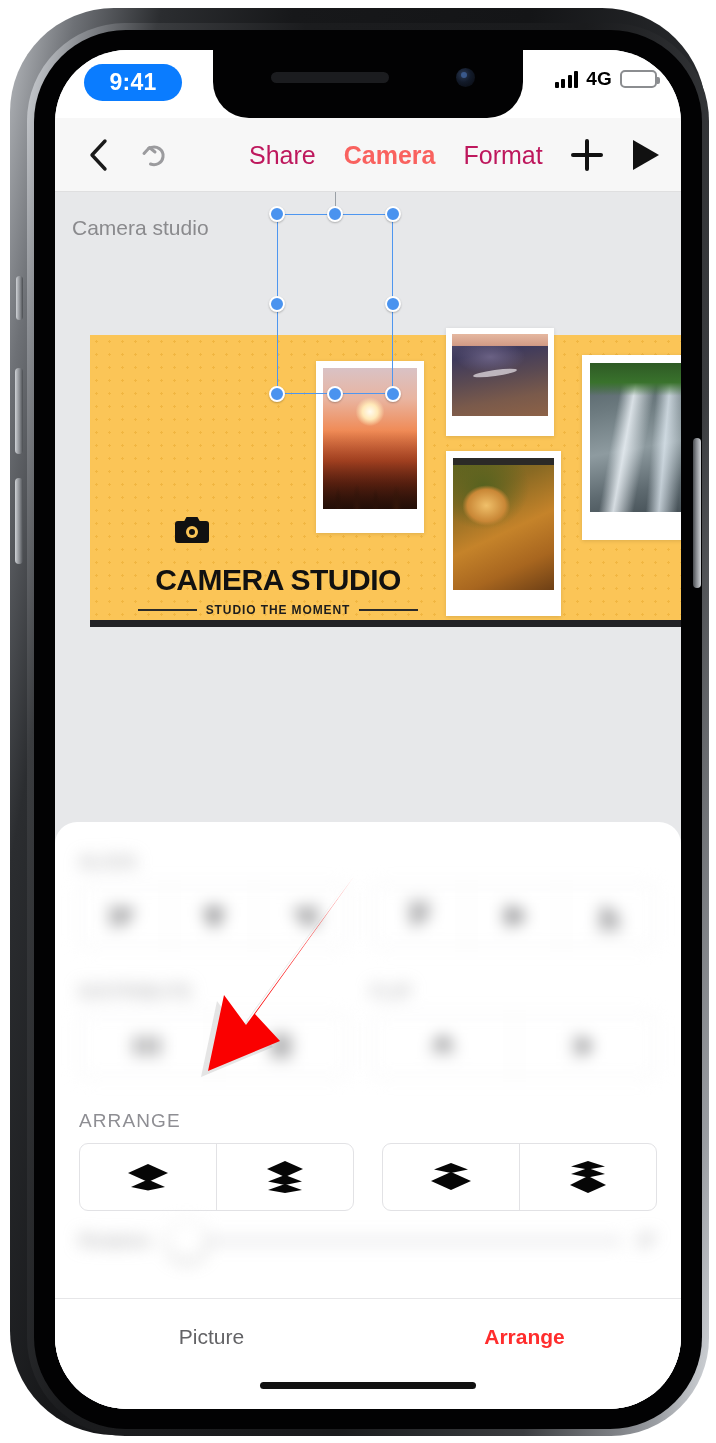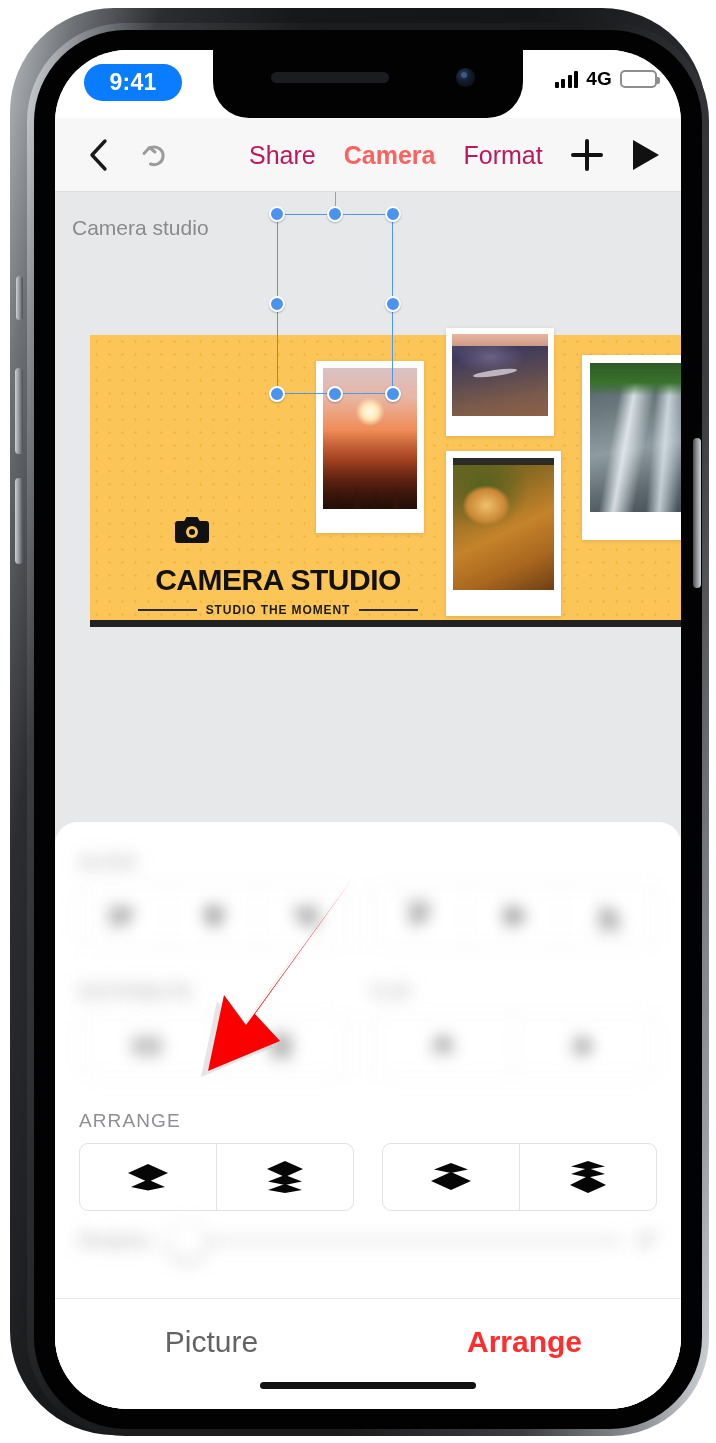--- a/index.html
+++ b/index.html
@@ -219,21 +219,21 @@
   .slider-knob{ position:absolute; left:0; top:-16px; width:38px; height:38px; border-radius:50%;
     background:#ffffff; box-shadow:0 2px 7px rgba(0,0,0,.3); }
   .deg-val{ font-size:19px; color:#8e8e93; }
 
   
   .tabbar{
     position:absolute; left:0; bottom:0; width:626px; height:111px;
     background:#ffffff; border-top:1px solid #e6e6e8; display:flex; z-index:26;
   }
   .tabbar .tab{ flex:1; display:flex; align-items:flex-start; justify-content:center; padding-top:26px;
-    font-size:30px; }
+    font-size:21px; }
   .tab.inactive{ color:#636366; }
   .tab.active{ color:#ff2d2d; font-weight:700; }
   .home-ind{ position:absolute; left:50%; transform:translateX(-50%); bottom:20px;
     width:216px; height:7px; border-radius:4px; background:#111; }
 
   
   .arrow{ position:absolute; left:150px; top:875px; width:220px; height:210px; z-index:60; pointer-events:none; }
 </style>
 </head>
 <body>

